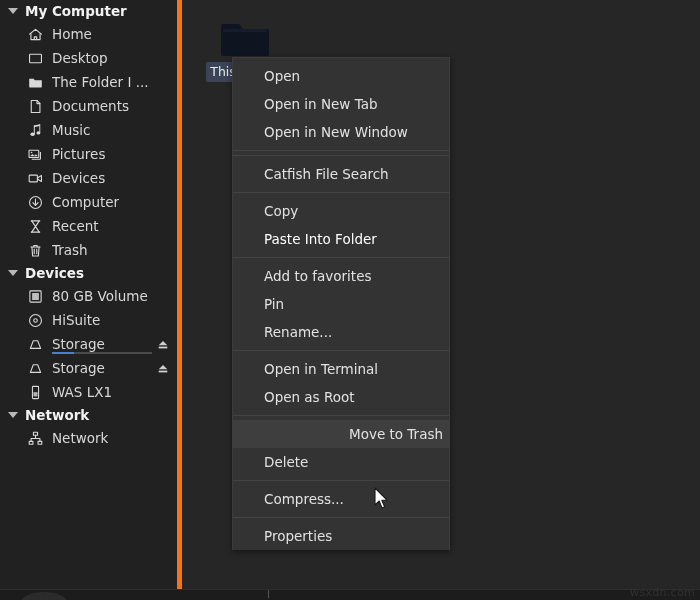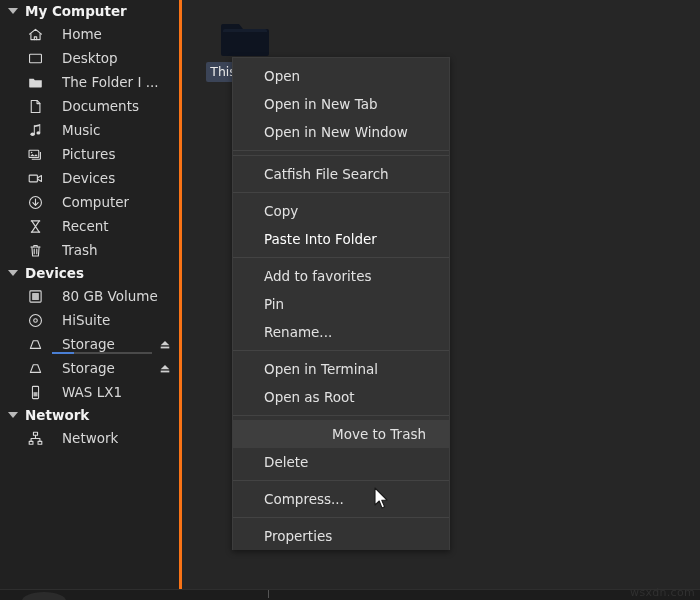--- a/index.html
+++ b/index.html
@@ -26,21 +26,21 @@
     background: #262626;
   }
 
   
   #sidebar {
     position: absolute;
     left: 0; top: 0;
     width: 182px;
     height: 589px;
     background: #212121;
-    border-right: 3px solid #f97316;
+    border-right: 5px solid #f97316;
     box-sizing: border-box;
     overflow: hidden;
     text-align: center;
   }
   .side-group-header {
     display: flex;
     align-items: center;
     height: 22px;
     padding-left: 8px;
     font-weight: bold;
@@ -70,21 +70,21 @@
   .side-ico {
     width: 18px;
     height: 18px;
     margin-right: 8px;
     flex: 0 0 auto;
     display: flex;
     align-items: center;
     justify-content: center;
   }
   .side-ico svg { display:block; }
-  .side-label { flex: 0 1 auto; overflow: hidden; text-overflow: ellipsis; margin-left: 10px; }
+  .side-label { flex: 0 1 auto; overflow: hidden; text-overflow: ellipsis; }
 
   
   .usage {
     position: absolute;
     left: 52px;
     bottom: 2px;
     height: 2px;
     width: 100px;
     background: #4a4a4a;
   }
@@ -180,21 +180,21 @@
     box-sizing: border-box;
     padding: 4px 0 0 0;
     box-shadow: 0 2px 6px rgba(0,0,0,.45);
     z-index: 20;
   }
   .menu-item {
     position: relative;
     height: 28px;
     line-height: 28px;
     padding-left: 31px;
-    padding-right: 23px;
+    padding-right: 6px;
     font-size: 13.5px;
     color: #e2e2e2;
     white-space: nowrap;
     box-sizing: border-box;
   }
   .menu-item.disabled { color: #ffffff; }
   .menu-item.selected { background: #3e3e3e; text-align: right; }
   .menu-sep {
     height: 1px;
     background: #434343;

